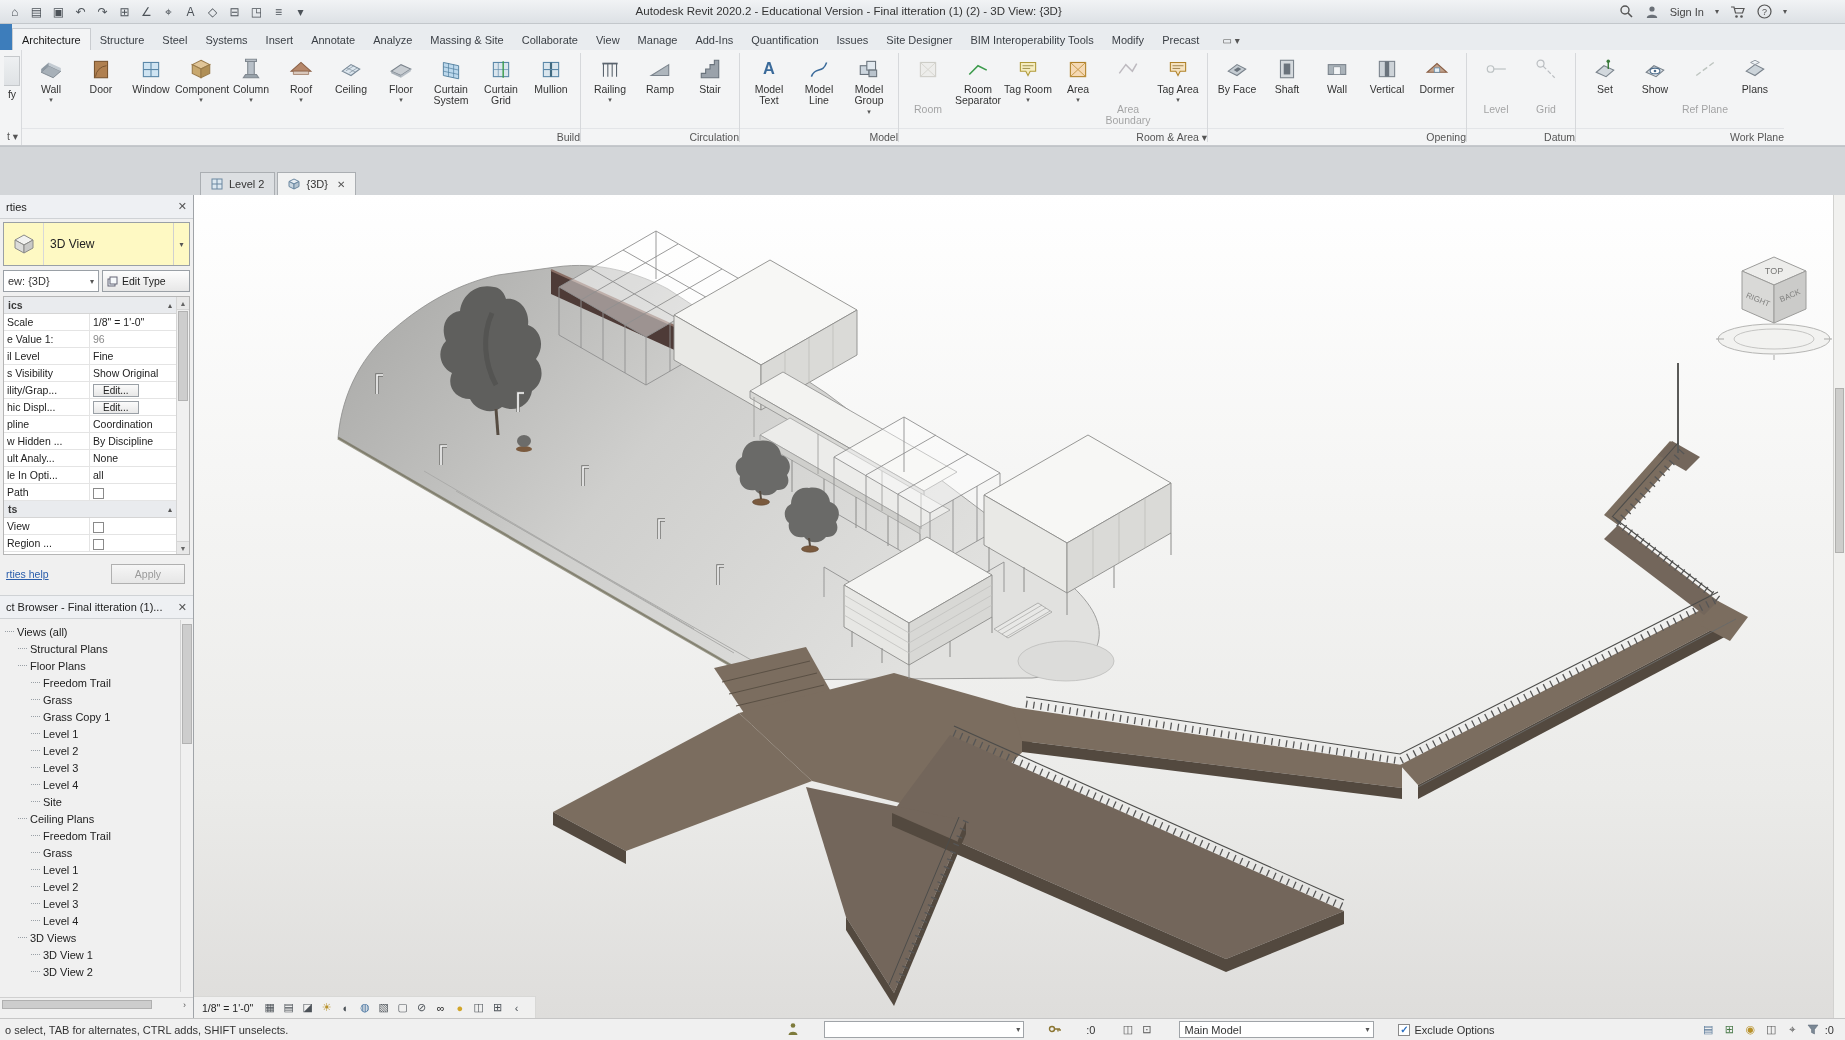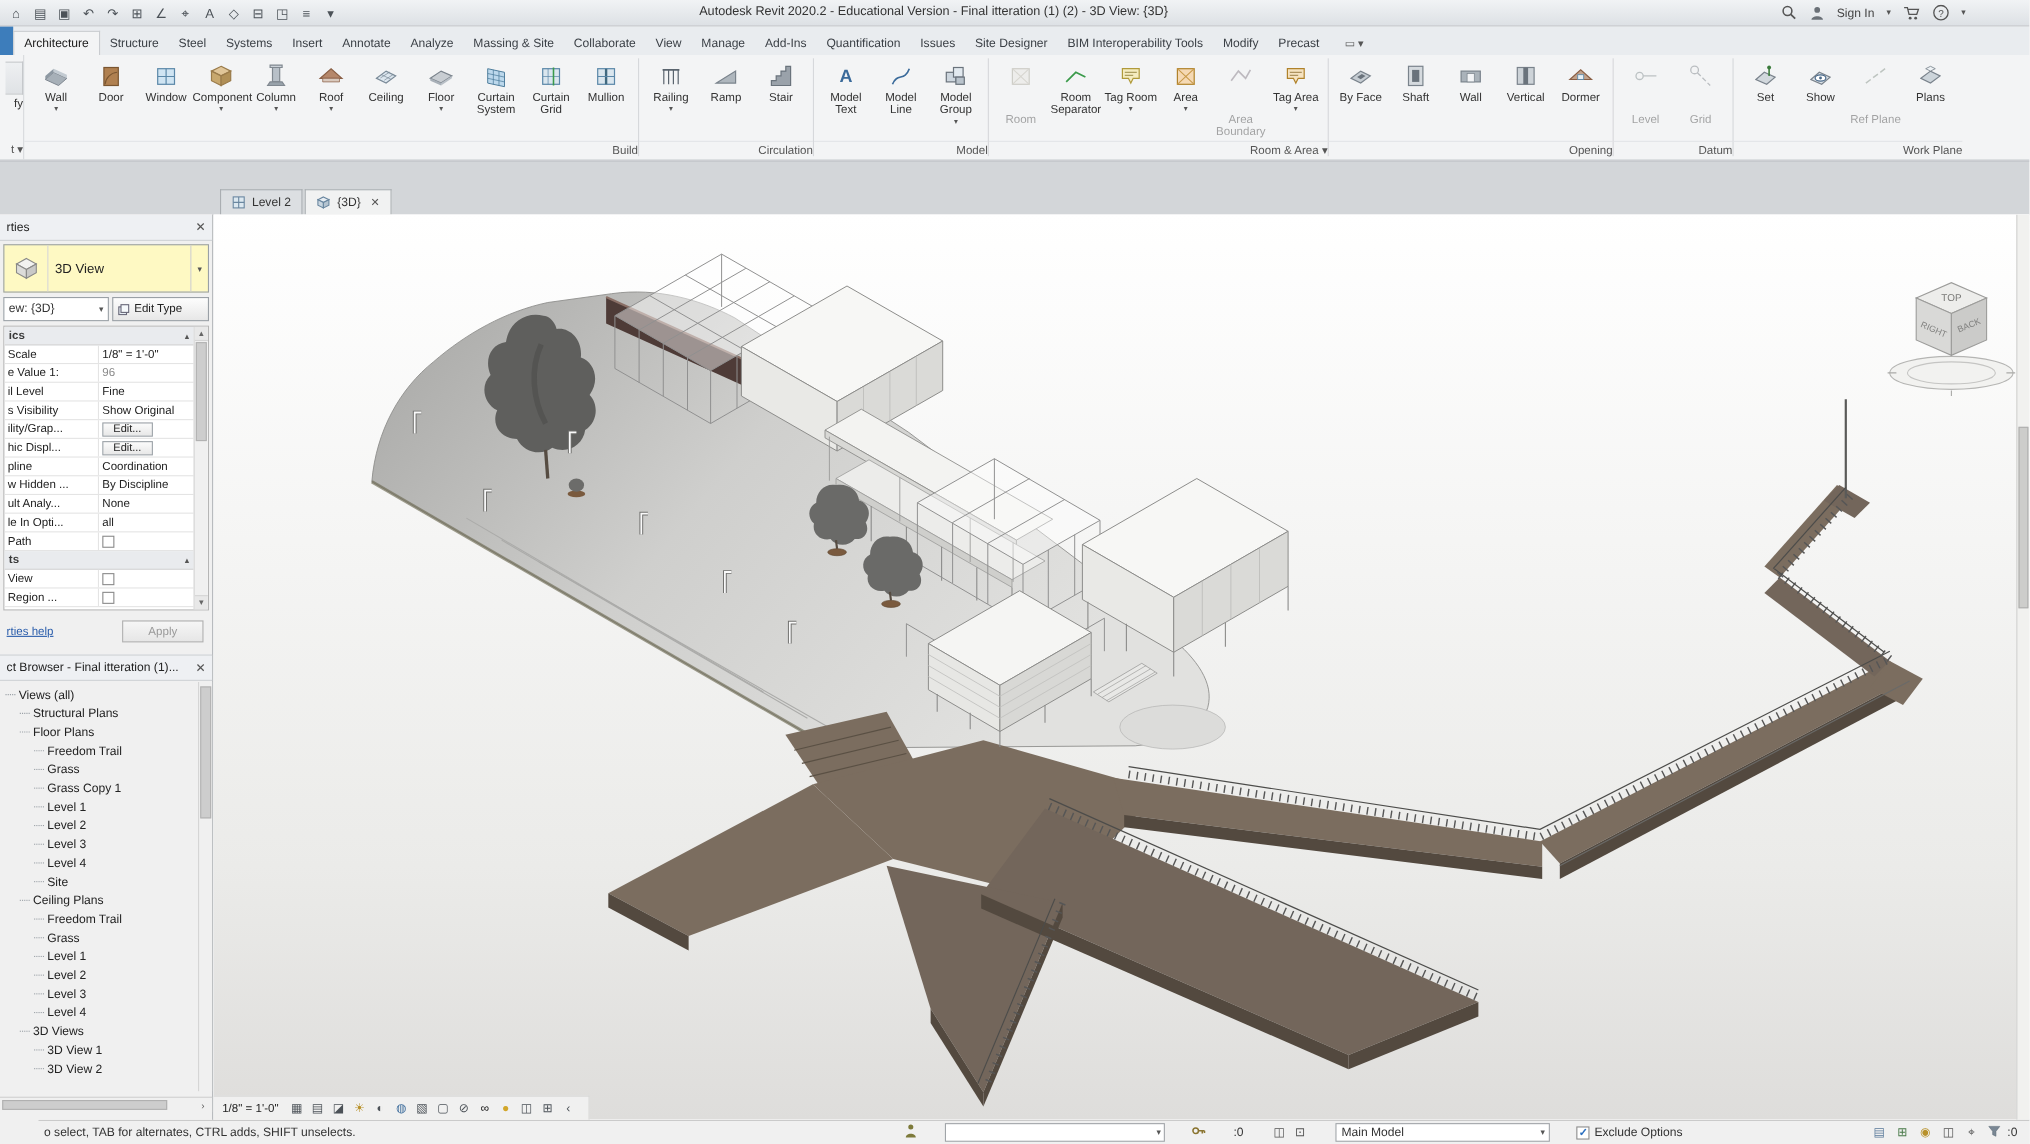--- a/index.html
+++ b/index.html
@@ -20,21 +20,21 @@
   
   .ribbon-tabs{height:26px;background:#e9ecef;display:flex;align-items:flex-end;}
   .file-sliver{width:12px;height:26px;background:#3d7dbb;}
   .rtabs{display:flex;align-items:flex-end;}
   .rtab{padding:5px 9px 4px;font-size:11px;color:#3a3f45;white-space:nowrap;text-align:center;}
   .rtab.active{background:#f3f4f5;border:1px solid #c9ccd0;border-bottom:none;color:#1a1a1a;}
   .rtab-extra{margin-left:8px;padding:4px 6px;font-size:10px;color:#555;}
 
   
   .ribbon{height:96px;background:#f3f4f5;border-bottom:1px solid #c6c9cd;display:flex;}
-  .select-sliver{width:22px;border-right:1px solid #d8dadd;display:flex;flex-direction:column;align-items:flex-end;}
+  .select-sliver{width:22px;border-right:1px solid #d8dadd;display:flex;flex-direction:column;align-items:center;}
   .sliver-ico{width:16px;height:30px;margin:6px 0 0 2px;background:linear-gradient(#eef0f2,#dfe2e5);border:1px solid #c5c8cb;border-left:none;}
   .sliver-lab{font-size:10.5px;color:#333;margin:2px 0 0 3px;}
   .sliver-bot{margin-top:auto;height:17px;font-size:10.5px;color:#555;line-height:17px;padding-left:4px;}
   .panel{display:flex;flex-direction:column;}
   .tools{flex:1;display:flex;align-items:flex-start;padding:4px 4px 0;}
   .tool{width:50px;display:flex;flex-direction:column;align-items:center;padding-top:2px;cursor:default;}
   .ticon{height:26px;display:flex;align-items:center;}
   .ticon svg{width:24px;height:24px;}
   .tlabel{font-size:10.5px;line-height:1.08;text-align:center;color:#333;margin-top:2px;max-width:52px;}
   .tdrop{font-size:7px;color:#555;line-height:1.3;}
@@ -94,21 +94,21 @@
   .viewport{position:relative;flex:1;overflow:hidden;background:#fff;}
   svg.scene{position:absolute;left:0;top:0;}
   .viewcube{position:absolute;left:1512px;top:40px;width:140px;height:128px;}
   .vp-scroll{position:absolute;right:0;top:0;bottom:0;width:12px;background:#f1f1ef;border-left:1px solid #d2d2d0;}
   .vp-thumb{position:absolute;top:193px;height:165px;left:1px;right:1px;background:#cdcdcb;border:1px solid #b0b0ae;}
   .view-controls{position:absolute;left:0;bottom:0;height:22px;display:flex;align-items:center;gap:3px;padding:0 10px 0 8px;background:rgba(240,240,240,.95);border-top:1px solid #d8d8d6;border-right:1px solid #d8d8d6;}
   .vc-scale{font-size:10.5px;color:#222;margin-right:5px;white-space:nowrap;}
   .vci{width:17px;height:17px;display:flex;align-items:center;justify-content:center;font-size:11px;color:#4c5258;}
 
   
-  .statusbar{height:22px;background:#f0f0f0;border-top:1px solid #c6c6c6;display:flex;align-items:center;padding:0 5px;gap:24px;margin-left:35px;}
+  .statusbar{height:22px;background:#f0f0f0;border-top:1px solid #c6c6c6;display:flex;align-items:center;padding:0 5px;gap:24px;}
   .sb-msg{font-size:11px;color:#333;white-space:nowrap;}
   .sb-gap{width:450px;flex:none;}
   .sb-combo{width:200px;height:17px;background:#fff;border:1px solid #a0a4a8;display:flex;align-items:center;padding:0 3px;}
   .sb-combo .arr{margin-left:auto;font-size:8px;color:#555;}
   .sb-count{font-size:11px;color:#333;}
   .sb-mini{width:17px;height:16px;display:flex;align-items:center;justify-content:center;font-size:11px;color:#555;}
   .sb-select{width:195px;height:17px;background:#fff;border:1px solid #a0a4a8;display:flex;align-items:center;padding:0 4px;font-size:11px;}
   .sb-select .arr{margin-left:auto;font-size:8px;color:#555;}
   .sb-check{display:flex;align-items:center;gap:4px;font-size:11px;}
   .cbx{width:12px;height:12px;background:#fff;border:1px solid #8a8a8a;display:flex;align-items:center;justify-content:center;font-size:10px;color:#2a6fc0;font-weight:bold;}

